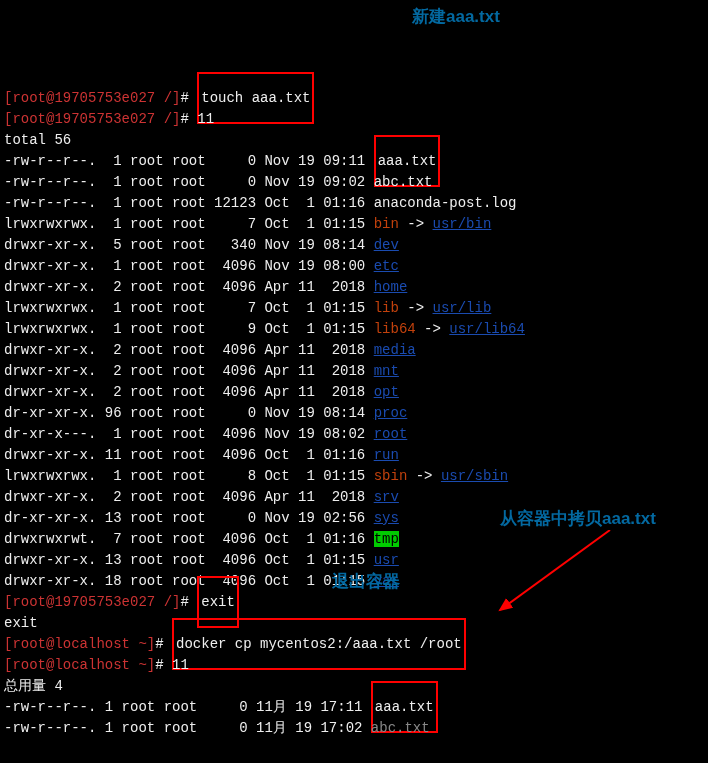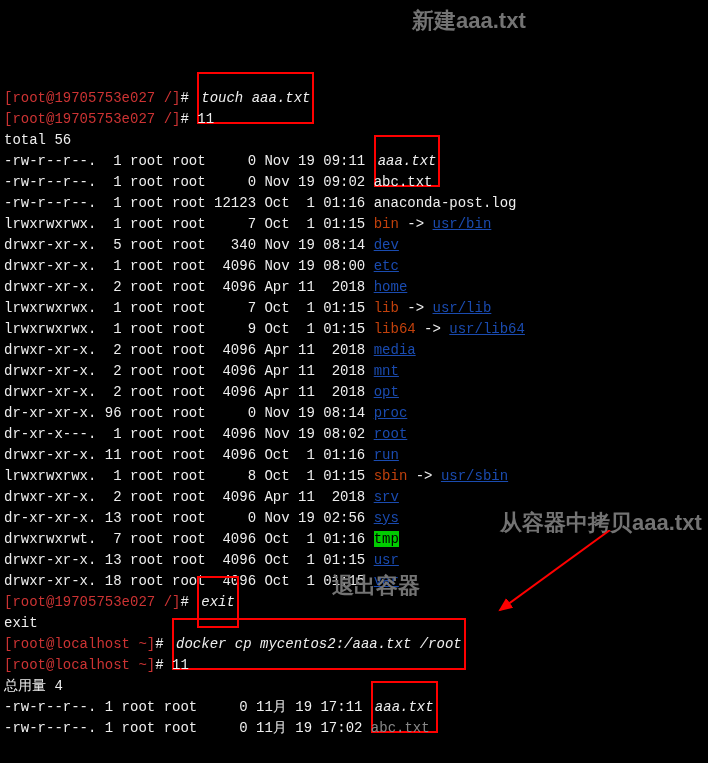--- a/index.html
+++ b/index.html
@@ -16,26 +16,26 @@
     position: relative;
   }
   .line { white-space: pre; }
   .prompt-root { color: #cc3333; font-family: Liberation Mono, monospace; }
   .prompt-sym { color: #cc3333; }
   .white { color: #eee; }
   .cyan { color: #c2410c; }
   .darkblue { color: #1a4bb0; text-decoration: underline; }
   .dim { color: #888; }
   .bg-green { background: #00cc00; color: #000; }
-  .box-red { border: 2px solid #ff0000; padding: 16px 2px; font-style: italic; }
+  .box-red { border: 2px solid #ff0000; padding: 16px 2px; }
   .annotation {
     position: absolute;
-    color: #737373;
+    color: #0369a1;
     font-weight: bold;
-    font-size: 22px;
+    font-size: 17px;
     font-family: sans-serif;
   }
   svg.arrow {
     position: absolute;
     pointer-events: none;
   }
   .watermark {
     position: absolute;
     font-size: 10px;
     color: #666;

